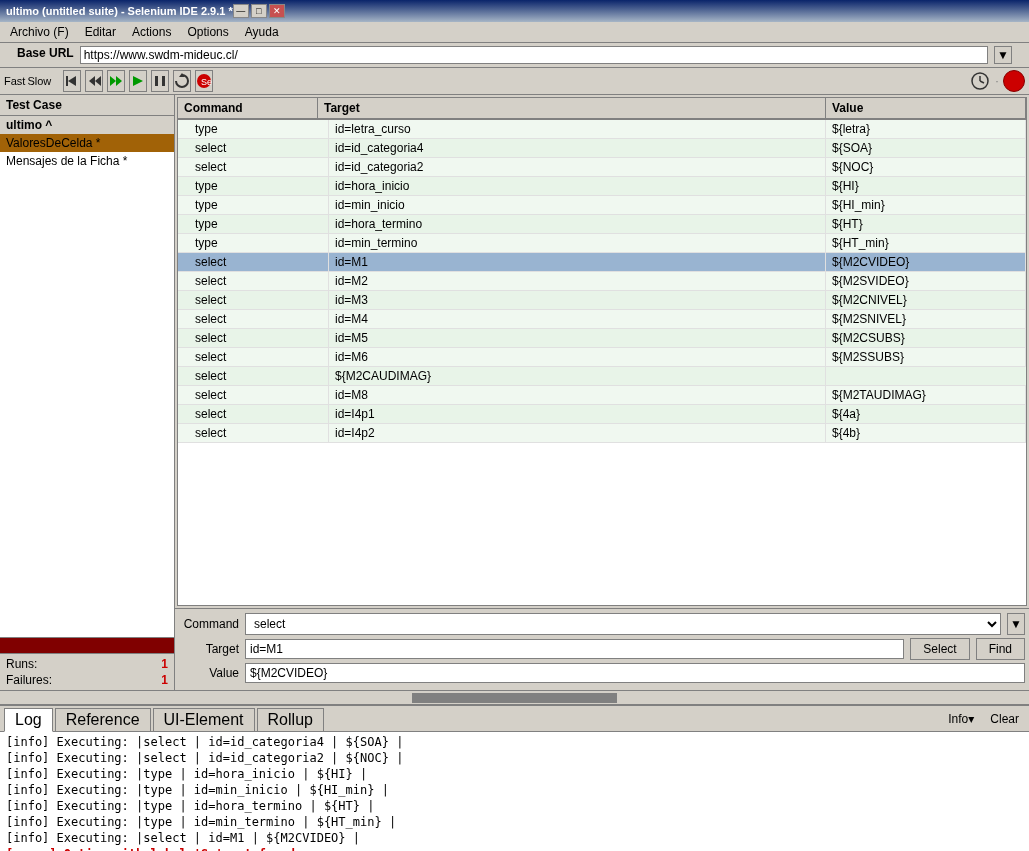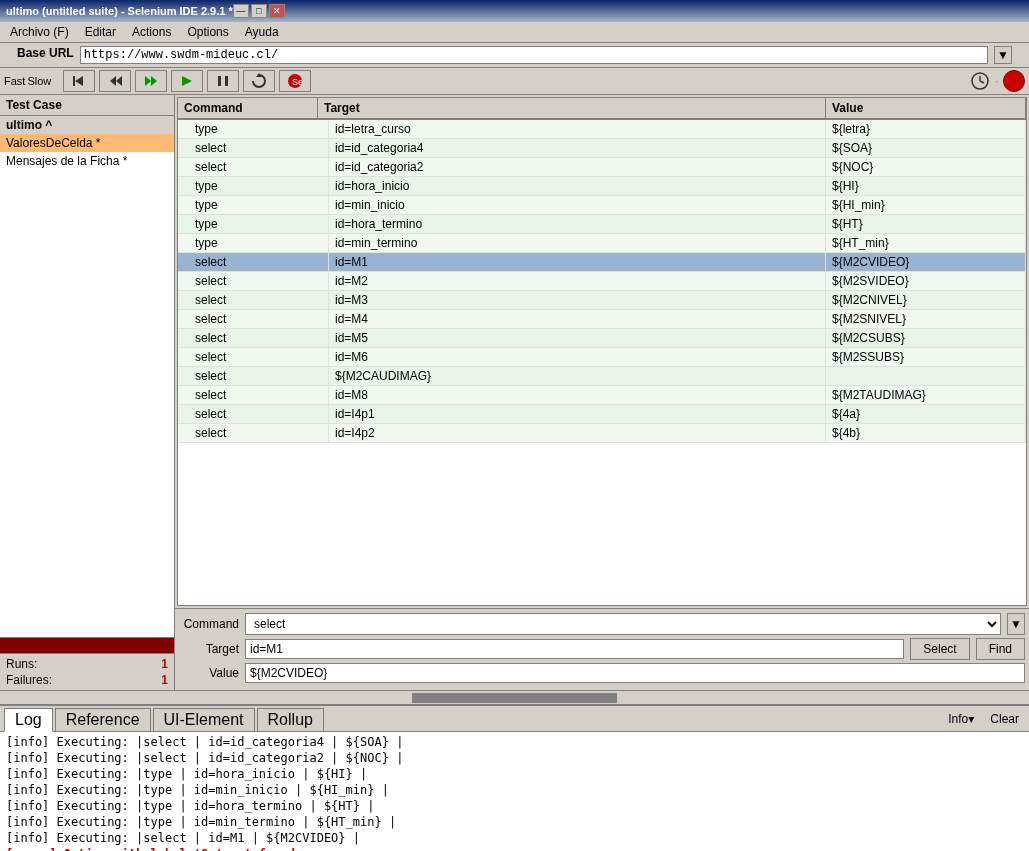--- a/index.html
+++ b/index.html
@@ -51,21 +51,20 @@
       align-items: flex-start;
       gap: 6px;
     }
     .base-url-label { font-weight: bold; font-size: 12px; }
     .base-url-input {
       flex: 1;
       border: 1px solid #808080;
       background: white;
       padding: 1px 3px;
       font-size: 12px;
-      font-family: Liberation Mono, monospace;
     }
     .base-url-dropdown {
       width: 18px; height: 18px;
       border: 1px solid #808080;
       background: #d4d0c8;
       cursor: pointer;
       display: flex; align-items: center; justify-content: center;
     }
 
     
@@ -75,21 +74,21 @@
       padding: 2px 4px;
       display: flex;
       align-items: center;
       justify-content: space-between;
     }
     .toolbar-left { display: flex; align-items: center; gap: 4px; }
     .toolbar-right { display: flex; align-items: center; gap: 4px; }
     .speed-controls { display: flex; align-items: center; gap: 2px; margin-right: 8px; }
     .speed-label { font-size: 11px; }
     .toolbar-btn {
-      width: 32px; height: 22px;
+      width: 18px; height: 22px;
       border: 1px solid #808080;
       background: #d4d0c8;
       cursor: pointer;
       display: flex; align-items: center; justify-content: center;
       font-size: 14px;
     }
     .record-btn {
       width: 22px; height: 22px;
       border-radius: 50%;
       background: #cc0000;
@@ -127,21 +126,21 @@
     .test-case-list {
       flex: 1;
       overflow-y: auto;
       background: white;
     }
     .test-case-item {
       padding: 2px 6px;
       cursor: pointer;
       font-size: 12px;
     }
-    .test-case-item.selected { background: #fdba74; }
+    .test-case-item.selected { background: #a16207; }
     .test-case-suite {
       padding: 2px 6px;
       font-weight: bold;
       font-size: 12px;
       background: #d4d0c8;
     }
     .progress-bar-container {
       height: 16px;
       background: #d4d0c8;
       border-top: 1px solid #808080;

